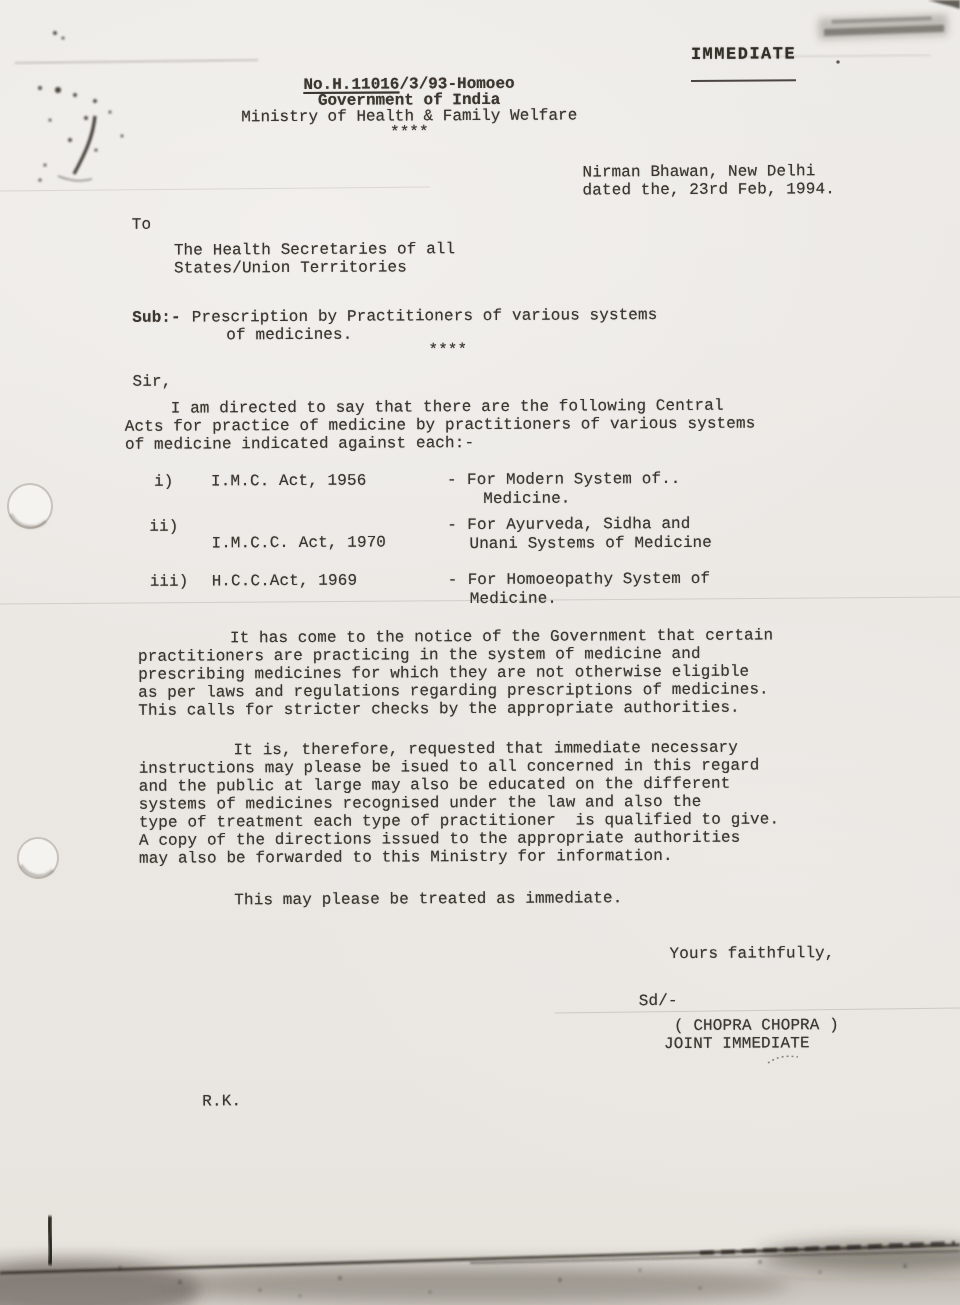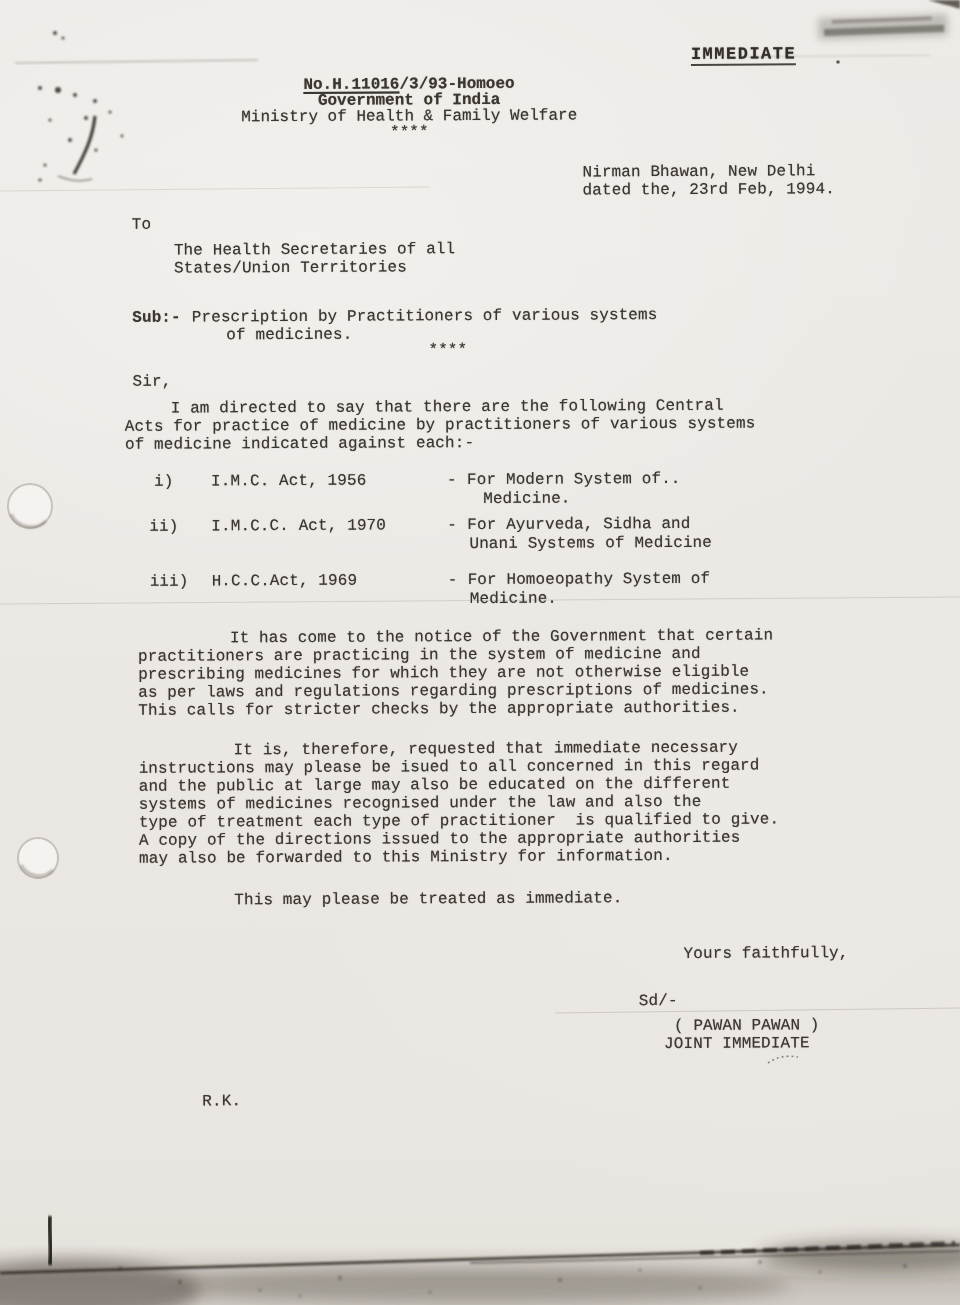--- a/index.html
+++ b/index.html
@@ -14,21 +14,21 @@
   #text-layer{position:absolute;inset:0;transform:rotate(-0.3deg);transform-origin:50% 50%;}
   .line{
     position:absolute;white-space:pre;font-size:16px;line-height:18px;
     color:#3b362f;text-shadow:0 0 1px rgba(59,54,47,0.55);
     letter-spacing:0.1px;
   }
   .b{font-weight:700;}
   .u{text-decoration:underline;text-underline-offset:3px;text-decoration-thickness:1.5px;}
   .stamp{
     font-weight:700;font-size:17px;letter-spacing:1.5px;
-    border-bottom:2.5px solid rgba(45,40,34,0.85);padding-bottom:0;
+    border-bottom:2.5px solid rgba(45,40,34,0.85);padding-bottom:16px;
     color:#332e28;text-shadow:0 0 1.2px rgba(45,40,34,0.7);
   }
   .hdr{position:absolute;left:237px;top:76px;width:350px;text-align:center;}
   .hdr .hl{position:relative;white-space:pre;font-size:16px;line-height:16px;display:block;
     color:#3b362f;text-shadow:0 0 1px rgba(59,54,47,0.6);}
   svg.artifacts{position:absolute;inset:0;pointer-events:none;}
 </style>
 </head>
 <body>
 
@@ -151,21 +151,21 @@
     <div class="line" style="left:126px;top:434px">of medicine indicated against each:-</div>
 
     <div>
       <span class="line" style="left:155px;top:471px">i)</span>
       <span class="line" style="left:212px;top:471px">I.M.C. Act, 1956</span>
       <span class="line" style="left:448px;top:471px">-</span>
       <span class="line" style="left:468px;top:471px">For Modern System of..</span>
       <span class="line" style="left:484px;top:490px">Medicine.</span>
 
       <span class="line" style="left:150px;top:516px">ii)</span>
-      <span class="line" style="left:212px;top:516px">I.M.C.C. Act, 1970</span>
+      <span class="line" style="left:212px;top:533px">I.M.C.C. Act, 1970</span>
       <span class="line" style="left:448px;top:516px">-</span>
       <span class="line" style="left:468px;top:516px">For Ayurveda, Sidha and</span>
       <span class="line" style="left:470px;top:535px">Unani Systems of Medicine</span>
 
       <span class="line" style="left:150px;top:571px">iii)</span>
       <span class="line" style="left:212px;top:571px">H.C.C.Act, 1969</span>
       <span class="line" style="left:448px;top:571px">-</span>
       <span class="line" style="left:468px;top:571px">For Homoeopathy System of</span>
       <span class="line" style="left:470px;top:590px">Medicine.</span>
     </div>
@@ -179,21 +179,21 @@
     <div class="line" style="left:233px;top:740px">It is, therefore, requested that immediate necessary</div>
     <div class="line" style="left:138px;top:758px">instructions may please be isued to all concerned in this regard</div>
     <div class="line" style="left:138px;top:776px">and the public at large may also be educated on the different</div>
     <div class="line" style="left:138px;top:794px">systems of medicines recognised under the law and also the</div>
     <div class="line" style="left:138px;top:812px">type of treatment each type of practitioner  is qualified to give.</div>
     <div class="line" style="left:138px;top:830px">A copy of the directions issued to the appropriate authorities</div>
     <div class="line" style="left:138px;top:848px">may also be forwarded to this Ministry for information.</div>
 
     <div class="line" style="left:233px;top:890px">This may please be treated as immediate.</div>
 
-    <div class="line" style="left:682px;top:946px">Yours faithfully,</div>
+    <div class="line" style="left:668px;top:946px">Yours faithfully,</div>
     <div class="line" style="left:637px;top:993px">Sd/-</div>
-    <div class="line" style="left:672px;top:1018px">( PAWAN PAWAN )</div>
+    <div class="line" style="left:672px;top:1018px">( CHOPRA CHOPRA )</div>
     <div class="line" style="left:662px;top:1036px">JOINT IMMEDIATE</div>
 
     <div class="line" style="left:200px;top:1091px">R.K.</div>
 
   </div>
 </div>
 
 </body></html>

